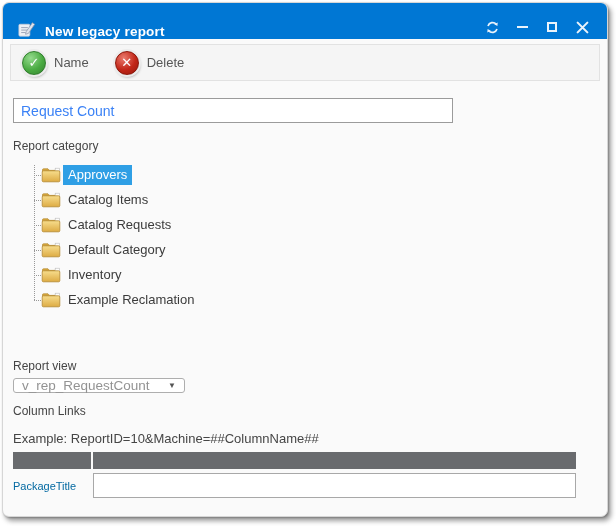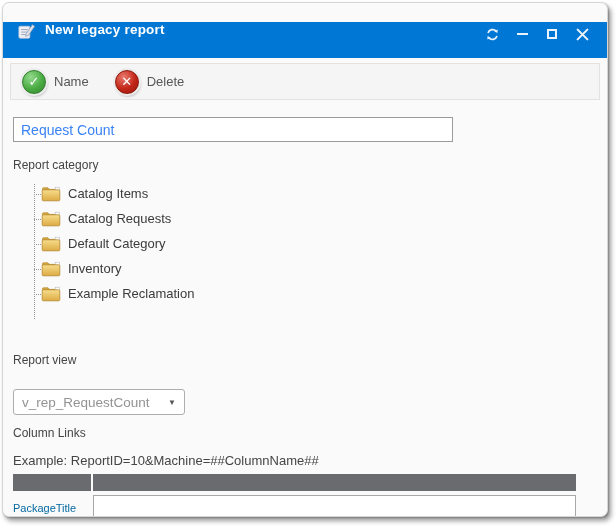--- a/index.html
+++ b/index.html
@@ -6,21 +6,21 @@
   html,body { width:616px; height:526px; background:#ffffff; font-family:"Liberation Sans","DejaVu Sans",sans-serif; }
 
   .window{
     position:absolute; left:2px; top:2px; width:606px; height:515px;
     background:#fafafa; border-radius:7px; overflow:hidden;
     border:1px solid #d6d6d6;
     box-shadow:3px 4px 5px rgba(0,0,0,.38), 1px 1px 2px rgba(0,0,0,.25);
   }
 
   
-  .titlebar{ height:36px; background:#0077d4; display:flex; align-items:flex-start; padding:0 13px 0 14px;margin-top:19px; }
+  .titlebar{ height:36px; background:#0077d4; display:flex; align-items:flex-end; padding:0 13px 0 14px; }
   .win-icon{ width:19px; height:19px; margin-right:9px; flex:0 0 auto; }
   .title{ color:#fff; font-weight:bold; font-size:13.5px; letter-spacing:.2px; }
   .controls{ margin-left:auto; display:flex; align-items:center; gap:6px; }
   .ctl{ width:24px; height:24px; display:grid; place-items:center; cursor:default; }
   .min-glyph{ width:11px; height:2px; background:#eaf3fb; }
   .max-glyph{ width:10px; height:10px; border:2px solid #eaf3fb; }
 
   
   .toolbar{
     margin:5px 7px 0 7px; height:37px; background:#f5f5f5;
@@ -51,21 +51,21 @@
   .tree{ list-style:none; margin-top:9px; padding-left:28px; position:relative; margin-bottom:47px; }
   .tree::before{ content:""; position:absolute; left:21px; top:3px; height:135px; border-left:1px dotted #989898; }
   .tree-item{ position:relative; height:25px; display:flex; align-items:center; cursor:default; }
   .tree-item::before{ content:""; position:absolute; left:-7px; top:50%; width:7px; border-top:1px dotted #989898; }
   .folder-icon{ width:20px; height:16px; flex:0 0 auto; margin-right:2px; }
   .tree-label{ font-size:13px; color:#3b3b3b; padding:2px 5px 3px 5px; white-space:nowrap; }
   .tree-item.selected .tree-label{ background:#2f9fe5; color:#fff; }
 
   
   .dropdown{
-    margin-top:22px; width:172px; height:26px; background:#fff;
+    margin-top:5px; width:172px; height:15px; background:#fff;
     border:1px solid #aeaeae; border-radius:3px; display:flex; align-items:center;
     justify-content:space-between; padding:0 8px 0 8px; cursor:default;
   }
   .dropdown-value{ font-size:13.5px; color:#939393; }
   .dropdown-caret{ font-size:8px; color:#555; }
 
   .column-links-label{ margin-top:11px; }
   .example-text{ margin-top:13px; font-size:13px; color:#454545; }
 
   
@@ -128,20 +128,34 @@
     </div>
   </div>
 
   <div class="content">
 
     <input class="text-input" type="text" value="Request Count" style="">
 
     <label class="field-label category-label">Report category</label>
 
     <ul class="tree">
+      <li class="tree-item selected">
+          <svg class="folder-icon" viewBox="0 0 20 16">
+            <defs>
+              <linearGradient id="fg" x1="0" y1="0" x2="0" y2="1">
+                <stop offset="0" stop-color="#f7dd8d"></stop>
+                <stop offset="1" stop-color="#ddab43"></stop>
+              </linearGradient>
+            </defs>
+            <path d="M1.5 4.5 L1.5 2.8 Q1.5 1.8 2.5 1.8 L7 1.8 L8.6 3.4 L14 3.4 Z" fill="#d9a93f" stroke="#b2872f" stroke-width="0.7"></path>
+            <rect x="14.2" y="1.2" width="4.2" height="4.2" fill="#fdfdfd" stroke="#b9b9b9" stroke-width="0.6"></rect>
+            <rect x="1.2" y="3.8" width="17.6" height="11" rx="1.2" fill="url(#fg)" stroke="#b2872f" stroke-width="0.8"></rect>
+          </svg>
+          <span class="tree-label">Approvers</span>
+        </li>
         <li class="tree-item">
           <svg class="folder-icon" viewBox="0 0 20 16">
             <defs>
               <linearGradient id="fg" x1="0" y1="0" x2="0" y2="1">
                 <stop offset="0" stop-color="#f7dd8d"></stop>
                 <stop offset="1" stop-color="#ddab43"></stop>
               </linearGradient>
             </defs>
             <path d="M1.5 4.5 L1.5 2.8 Q1.5 1.8 2.5 1.8 L7 1.8 L8.6 3.4 L14 3.4 Z" fill="#d9a93f" stroke="#b2872f" stroke-width="0.7"></path>
             <rect x="14.2" y="1.2" width="4.2" height="4.2" fill="#fdfdfd" stroke="#b9b9b9" stroke-width="0.6"></rect>

